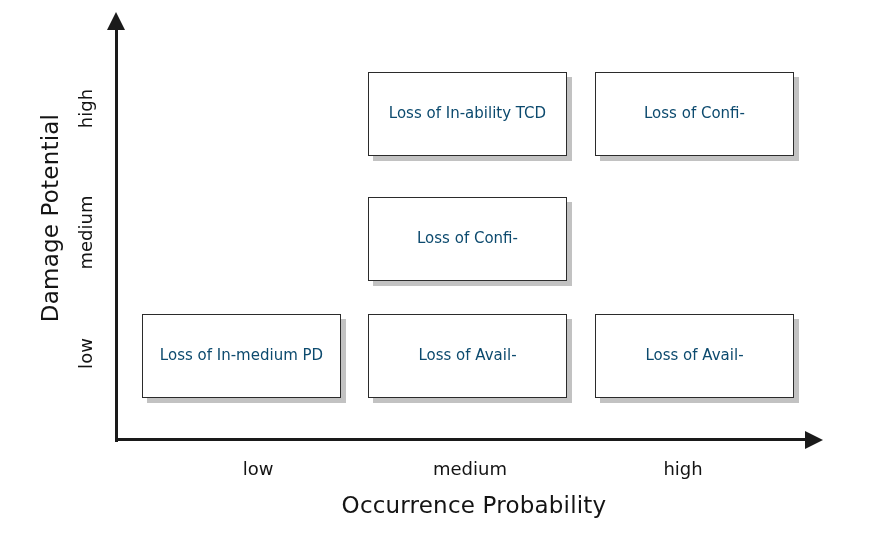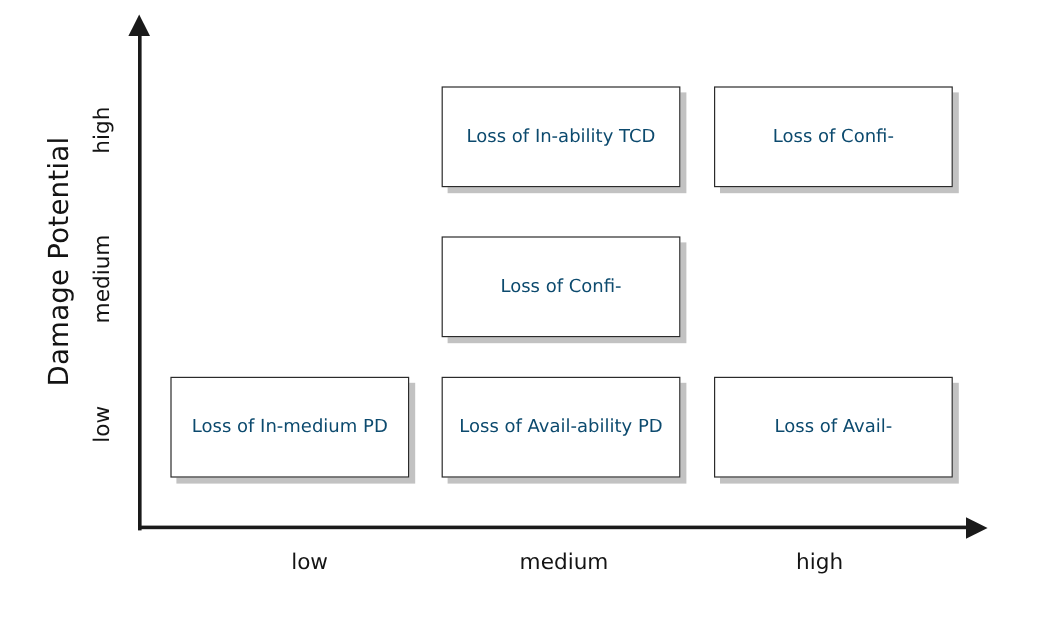--- a/index.html
+++ b/index.html
@@ -127,20 +127,21 @@
 <div id="canvas">
 
   <div class="axis-line" id="y-axis-line"></div>
   <div class="arrow-up"></div>
 
   <div class="axis-line" id="x-axis-line"></div>
   <div class="arrow-right"></div>
 
   <div id="y-axis-title">Damage Potential</div>
 
+  <div id="x-axis-title">Occurrence Probability</div>
 
   <div class="y-tick" style="left:30px; top:98px;">high</div>
   <div class="y-tick" style="left:30px; top:222px;">medium</div>
   <div class="y-tick" style="left:30px; top:343px;">low</div>
 
   <div class="x-tick" style="left:178px;">low</div>
   <div class="x-tick" style="left:390px;">medium</div>
   <div class="x-tick" style="left:603px;">high</div>
 
   <div class="risk-box" style="left:368px; top:72px; width:199px; height:84px;">
@@ -156,20 +157,19 @@
     <span class="ln">Loss of Confi-</span>
   </div>
 
   <div class="risk-box" style="left:142px; top:314px; width:199px; height:84px;">
     <span class="ln">Loss of In-</span>
     <span class="ln">medium PD</span>
   </div>
 
   <div class="risk-box" style="left:368px; top:314px; width:199px; height:84px;">
     <span class="ln">Loss of Avail-</span>
-    <span class="ln">ability PD</span>
   </div>
 
   <div class="risk-box" style="left:595px; top:314px; width:199px; height:84px;">
     <span class="ln">Loss of Avail-</span>
   </div>
 
 </div>
 
 </body></html>

